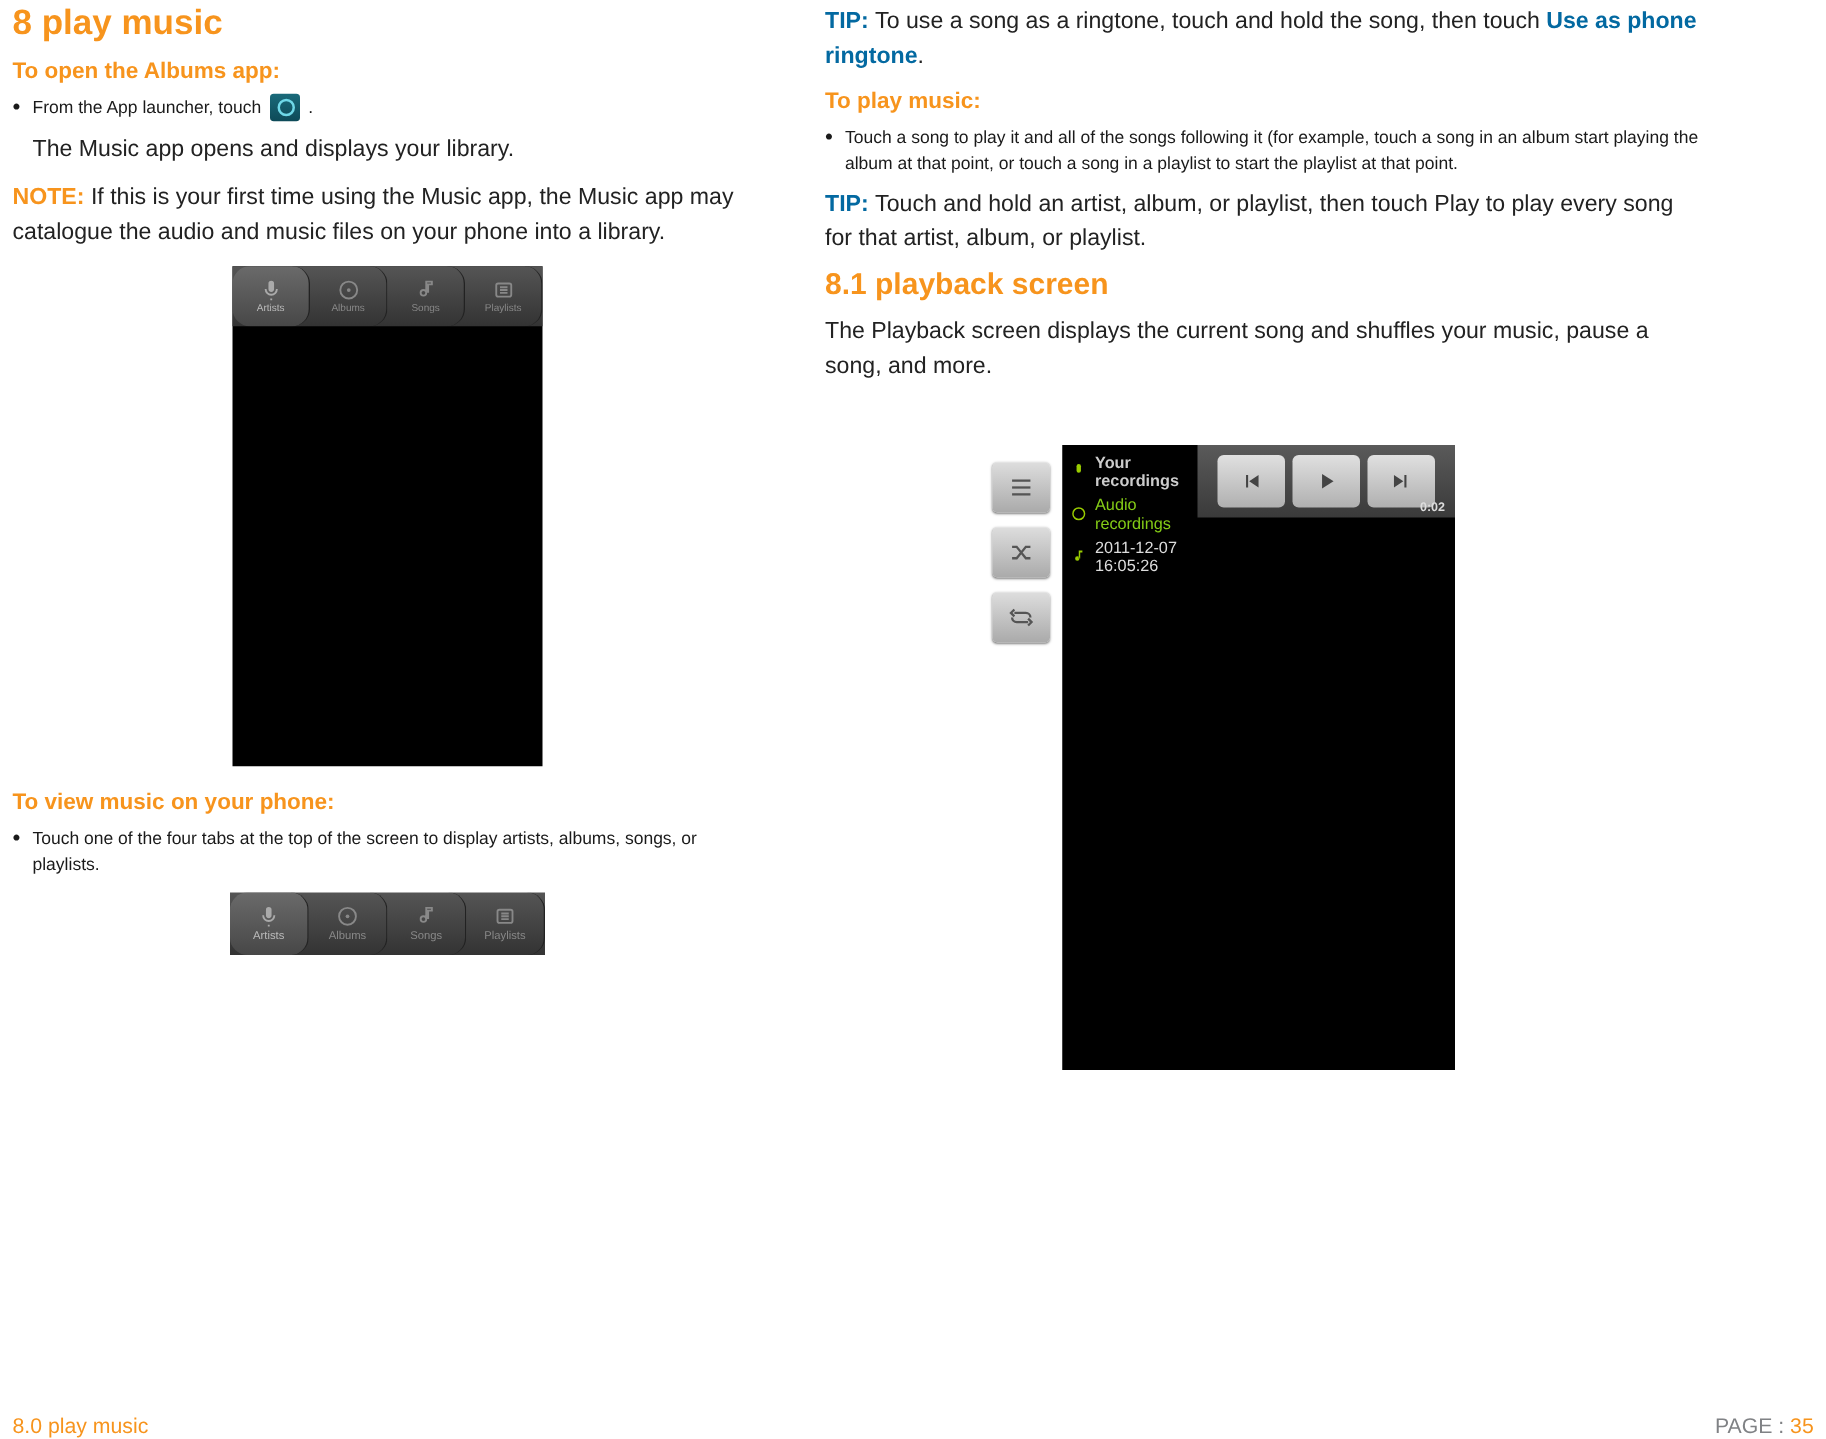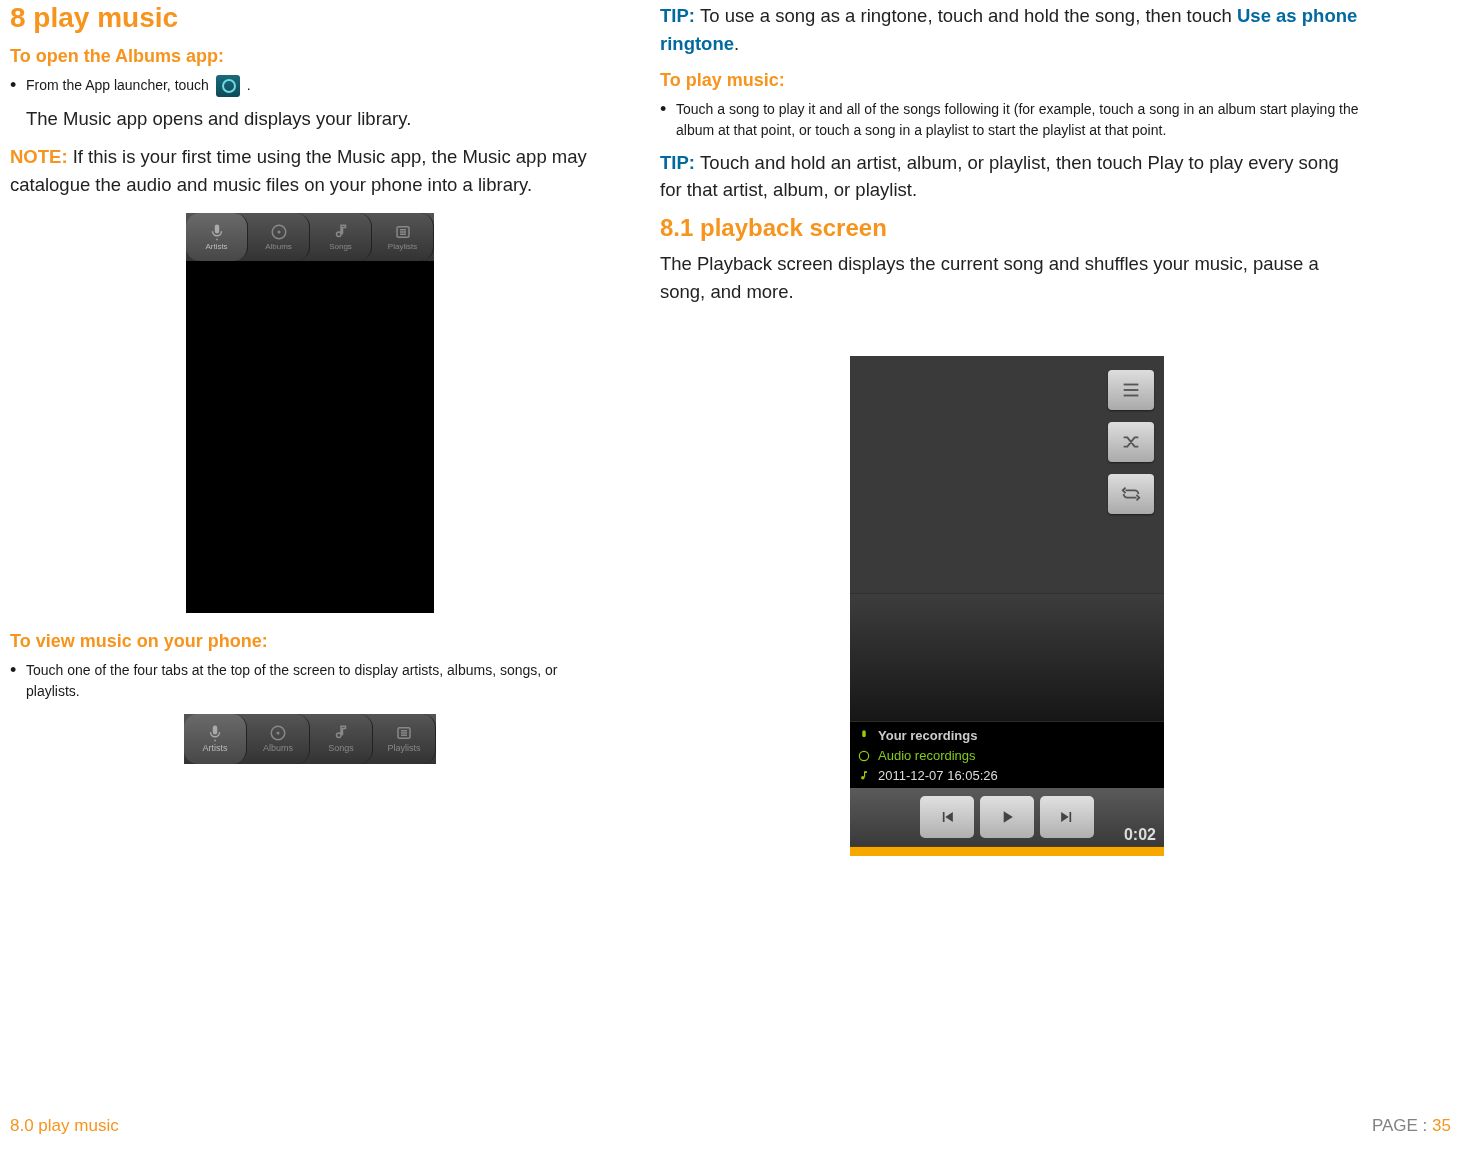--- a/index.html
+++ b/index.html
@@ -79,21 +79,21 @@
       display: flex;
       background: linear-gradient(#555,#333);
     }
     .tabs-strip .s1-tab { font-size: 9px; }
     .screenshot2 {
       width: 314px; height: 500px;
       background: #000;
       margin: 50px 0 0 190px;
       position: relative;
       display:flex;
-      flex-direction:column;
+      flex-direction:row;
     }
     .s2-art {
       flex: 1;
       background: linear-gradient(#3a3a3a 0%, #3a3a3a 65%, #2a2a2a 65%, #2a2a2a 100%);
       position:relative;
     }
     .s2-art::before {
       content:"";
       position:absolute;
       left:0; right:0; top:65%;
@@ -137,35 +137,35 @@
       gap:6px;
       position:relative;
     }
     .cbtn {
       width:54px; height:42px;
       background: linear-gradient(#e0e0e0,#b0b0b0);
       border-radius:5px;
       display:flex; align-items:center; justify-content:center;
     }
     .cbtn svg { width:20px; height:20px; fill:#444; }
-    .timecode { position:absolute; right:8px; bottom:2px; color:#ddd; font-size:16px; font-weight:bold;}
+    .timecode { position:absolute; right:8px; bottom:2px; color:#ddd; font-size:10px; font-weight:bold;}
     .s2-progress {
       height:10px;
       background:#f7a800;
       border-top:1px solid #5a4000;
     }
     .footer {
       position:absolute;
       left:10px; right:10px; bottom:0;
       border-top: 0px solid #ccc;
       display:flex;
       justify-content:space-between;
       font-size:17px;
       color:#f7941d;
-      padding: 6px 0 15px 0;
+      padding: 6px 0 0 0;
     }
     .footer .page-lbl { color:#808285;margin-left:16px; }
     .footer-link { color:#f7941d; }
   </style>
 </head>
 <body>
 
 <div class="page">
   <div class="col col-left">
     <h1>8 play music</h1>

